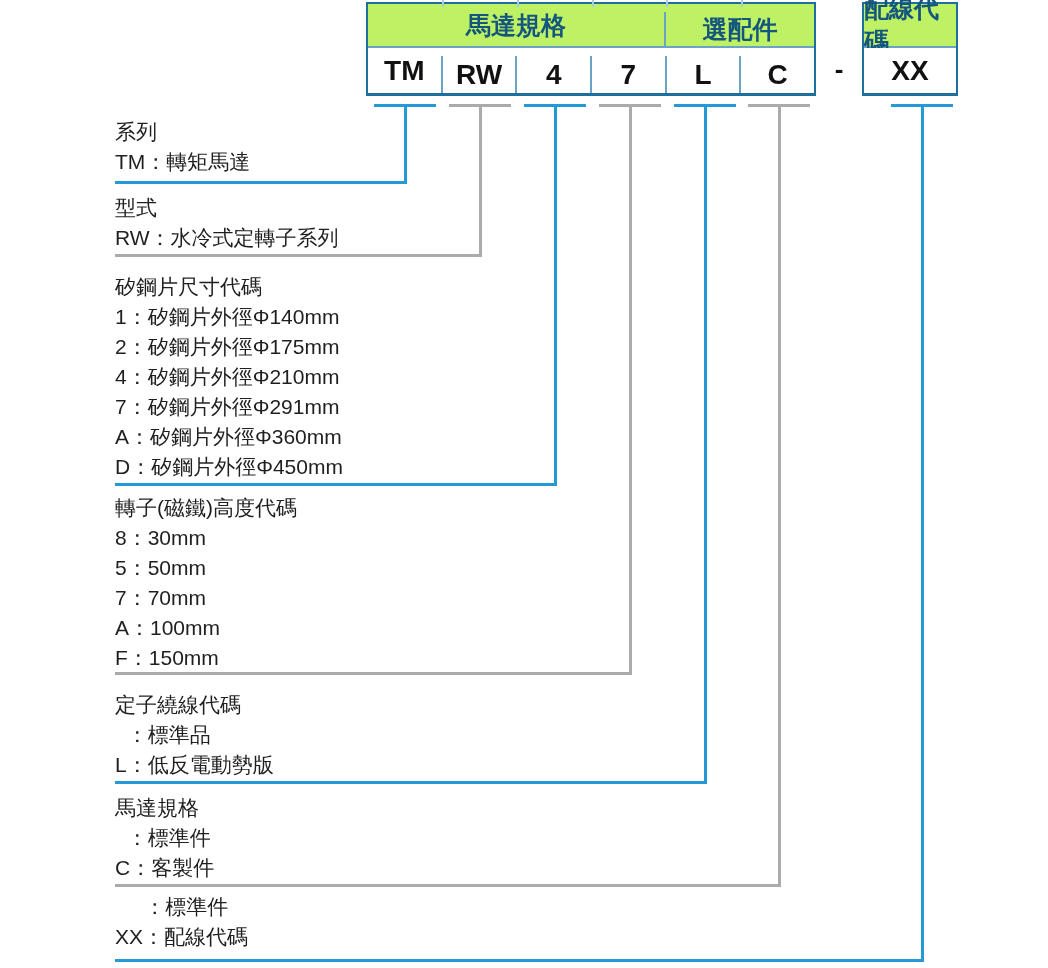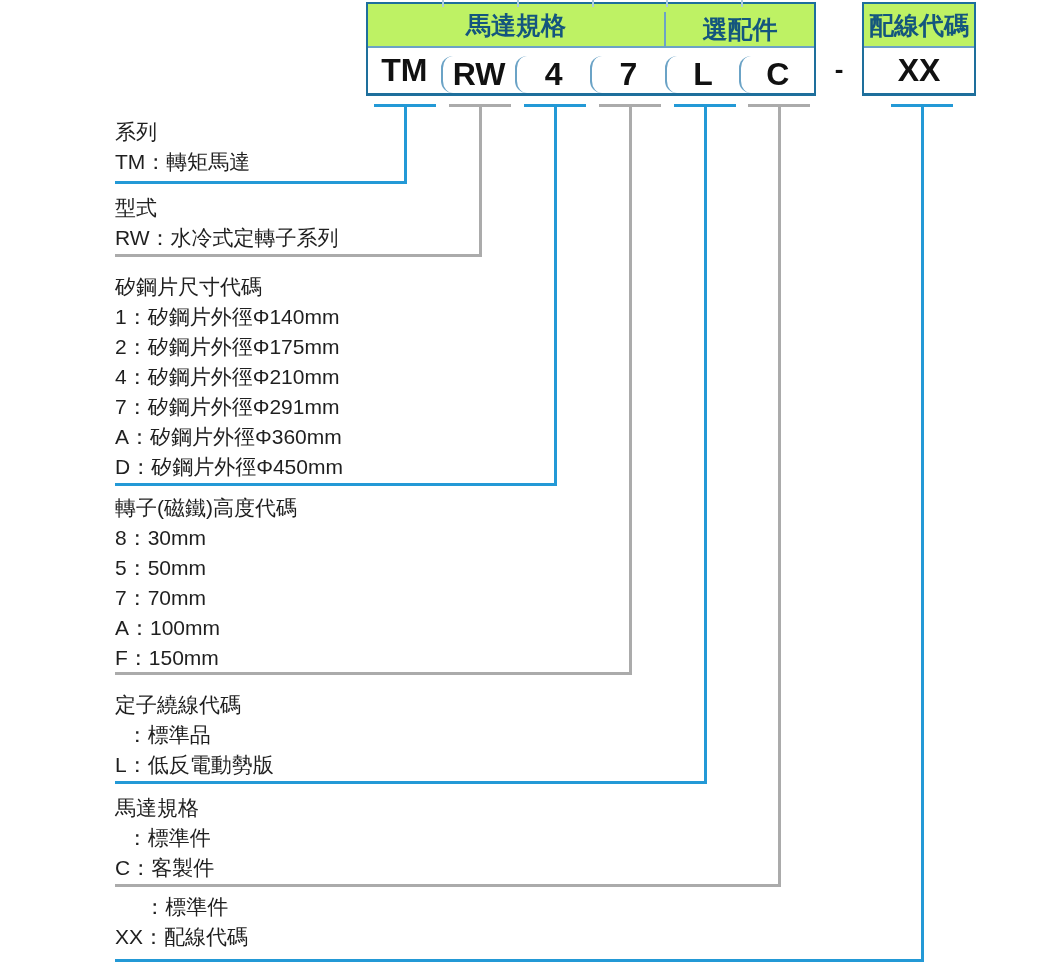--- a/index.html
+++ b/index.html
@@ -23,36 +23,35 @@
   .hgroup{
     flex:1;display:flex;align-items:center;justify-content:center;
     font-size:25px;font-weight:bold;color:#14567e;
     box-sizing:border-box;
   }
   .hgroup.w4{flex:4;}
   .hgroup.w2{flex:2;}
   .tbody{display:flex;height:45px;border-top:2px solid #6ba3c6;}
   .cell{
     flex:1;display:flex;align-items:center;justify-content:center;
-    font-size:32px;font-weight:bold;color:#111111;
-    box-sizing:border-box;background:#ffffff;border-radius:12px;
+    font-size:28px;font-weight:bold;color:#111111;
+    box-sizing:border-box;background:#ffffff;
   }
   .sepL{border-left:2px solid #6ba3c6;margin-top:8px;}
   .hyphen{
     position:absolute;left:816px;top:47px;width:46px;height:45px;
     line-height:45px;text-align:center;
     font-size:26px;font-weight:bold;color:#111111;
   }
   .wiring-table{
-    position:absolute;left:862px;top:2px;width:114px;
+    position:absolute;left:862px;top:2px;width:96px;
     box-sizing:border-box;
     border:2px solid #1e6f9c;
     border-bottom-width:3px;
     background:#ffffff;
-    text-align:center;
   }
   
   .tick{position:absolute;top:0;width:2px;height:7px;background:#aacbe0;}
   
   .bar{position:absolute;top:104px;height:3px;width:62px;}
   .vline{position:absolute;top:104px;width:3px;}
   .uline{position:absolute;left:115px;height:3px;}
   .blue{background:#2399d6;}
   .gray{background:#ababab;}
   

